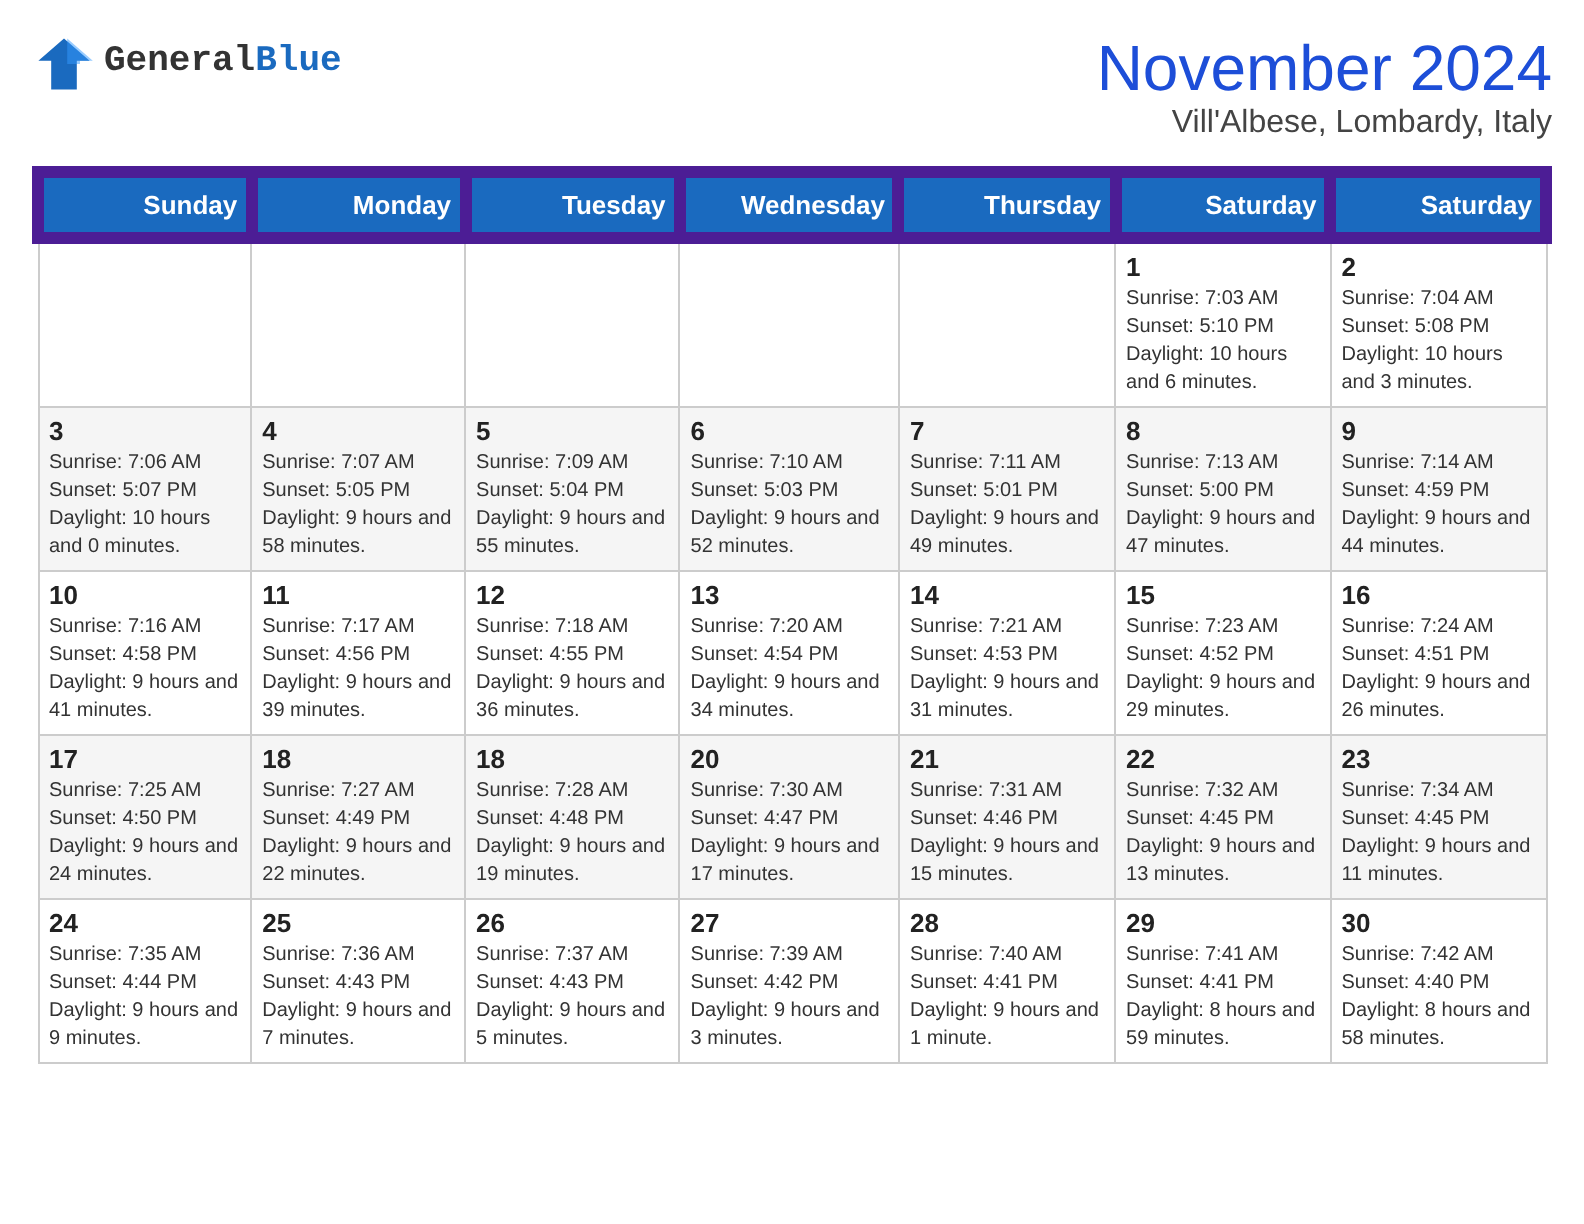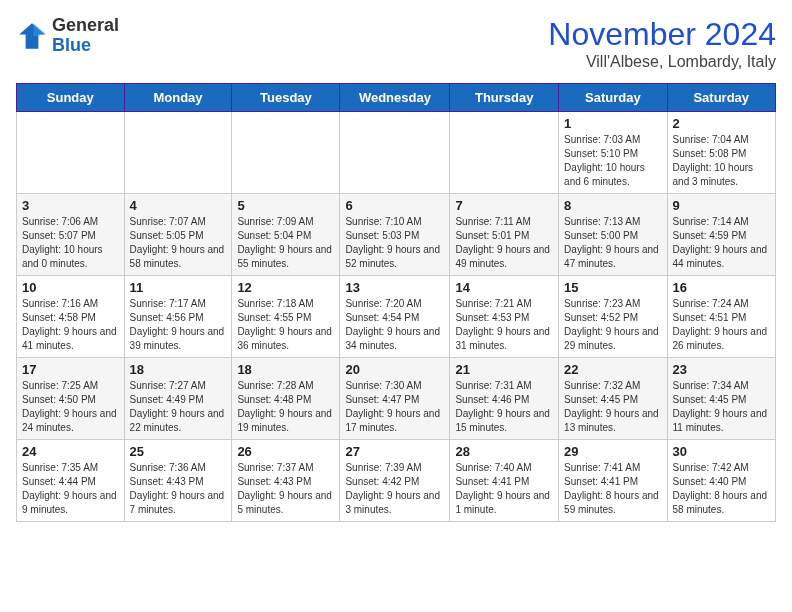--- a/index.html
+++ b/index.html
@@ -16,22 +16,23 @@
       align-items: flex-start;
       margin-bottom: 12px;
     }
     .logo {
       display: flex;
       align-items: center;
       gap: 4px;
     }
     .logo-text {
       display: flex;
-      flex-direction: column;
+      flex-direction: row;
       line-height: 1.1;
+      font-family: Liberation Mono, monospace;
     }
     .logo-general {
       font-size: 18px;
       font-weight: bold;
       color: #333;
     }
     .logo-blue {
       font-size: 18px;
       font-weight: bold;
       color: #1a6abf;
@@ -55,22 +56,22 @@
     table {
       width: 100%;
       border-collapse: collapse;
     }
     thead th {
       background-color: #1a6abf;
       color: #fff;
       font-size: 13px;
       font-weight: bold;
       padding: 6px 4px;
-      text-align: center;
-      border: 1px solid #4c1d95;
+      text-align: right;
+      border: 6px solid #4c1d95;
     }
     tbody td {
       border: 1px solid #ccc;
       vertical-align: top;
       padding: 4px 5px;
       width: 113px;
       min-height: 80px;
       font-size: 11px;
       color: #222;
       background: #fff;

